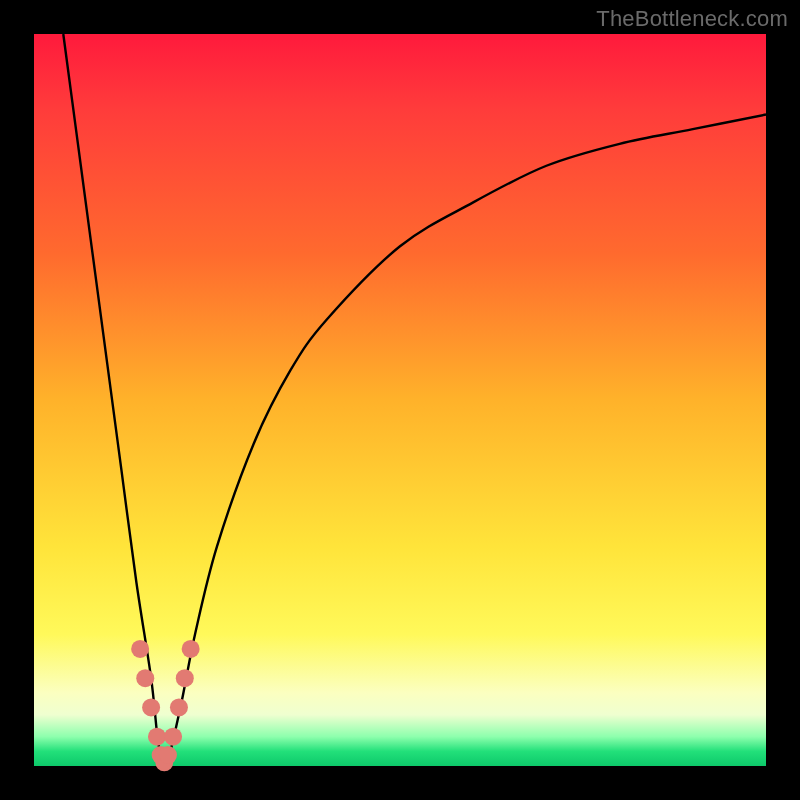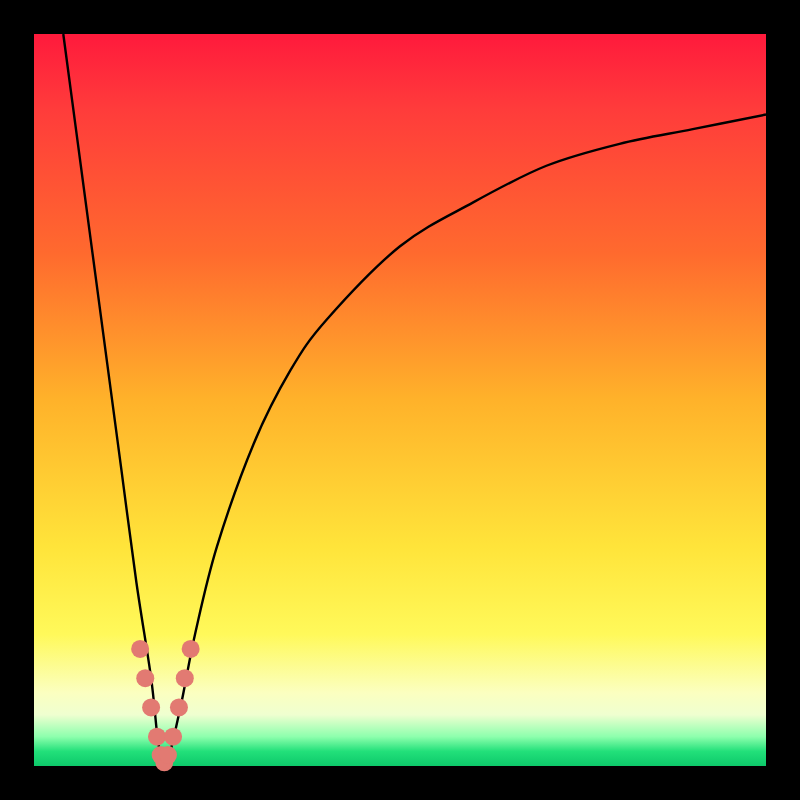--- a/index.html
+++ b/index.html
@@ -56,20 +56,21 @@
     width: 732px;
     height: 732px;
     overflow: visible;
   }
 </style>
 </head>
 <body>
 
 <div class="frame">
 
+  <div class="watermark">TheBottleneck.com</div>
 
   <div class="plot">
     <svg class="curve" viewBox="0 0 732 732" preserveAspectRatio="none">
       <path d="M 29.28 0.00 C 31.72 18.30, 39.04 73.20, 43.92 109.80 C 48.80 146.40, 53.68 183.00, 58.56 219.60 C 63.44 256.20, 68.32 292.80, 73.20 329.40 C 78.08 366.00, 82.96 402.60, 87.84 439.20 C 92.72 475.80, 97.60 514.84, 102.48 549.00 C 107.36 583.16, 113.46 617.32, 117.12 644.16 C 120.78 671.00, 122.00 695.40, 124.44 710.04 C 126.88 724.68, 128.10 738.10, 131.76 732.00 C 135.42 725.90, 141.52 695.40, 146.40 673.44 C 151.28 651.48, 154.94 627.08, 161.04 600.24 C 167.14 573.40, 173.24 544.12, 183.00 512.40 C 192.76 480.68, 207.40 439.20, 219.60 409.92 C 231.80 380.64, 244.00 357.46, 256.20 336.72 C 268.40 315.98, 274.50 306.22, 292.80 285.48 C 311.10 264.74, 341.60 231.80, 366.00 212.28 C 390.40 192.76, 414.80 181.78, 439.20 168.36 C 463.60 154.94, 488.00 141.52, 512.40 131.76 C 536.80 122.00, 561.20 115.90, 585.60 109.80 C 610.00 103.70, 634.40 100.04, 658.80 95.16 C 683.20 90.28, 719.80 82.96, 732.00 80.52" id="curve-path" fill="none" stroke="#000000" stroke-width="2.4"></path>
       <g id="marker-group">
           <circle cx="106.14" cy="614.88" r="9" fill="#e27a72"></circle>
           <circle cx="111.26" cy="644.16" r="9" fill="#e27a72"></circle>
           <circle cx="117.12" cy="673.44" r="9" fill="#e27a72"></circle>
           <circle cx="122.98" cy="702.72" r="9" fill="#e27a72"></circle>
           <circle cx="126.64" cy="721.02" r="9" fill="#e27a72"></circle>

